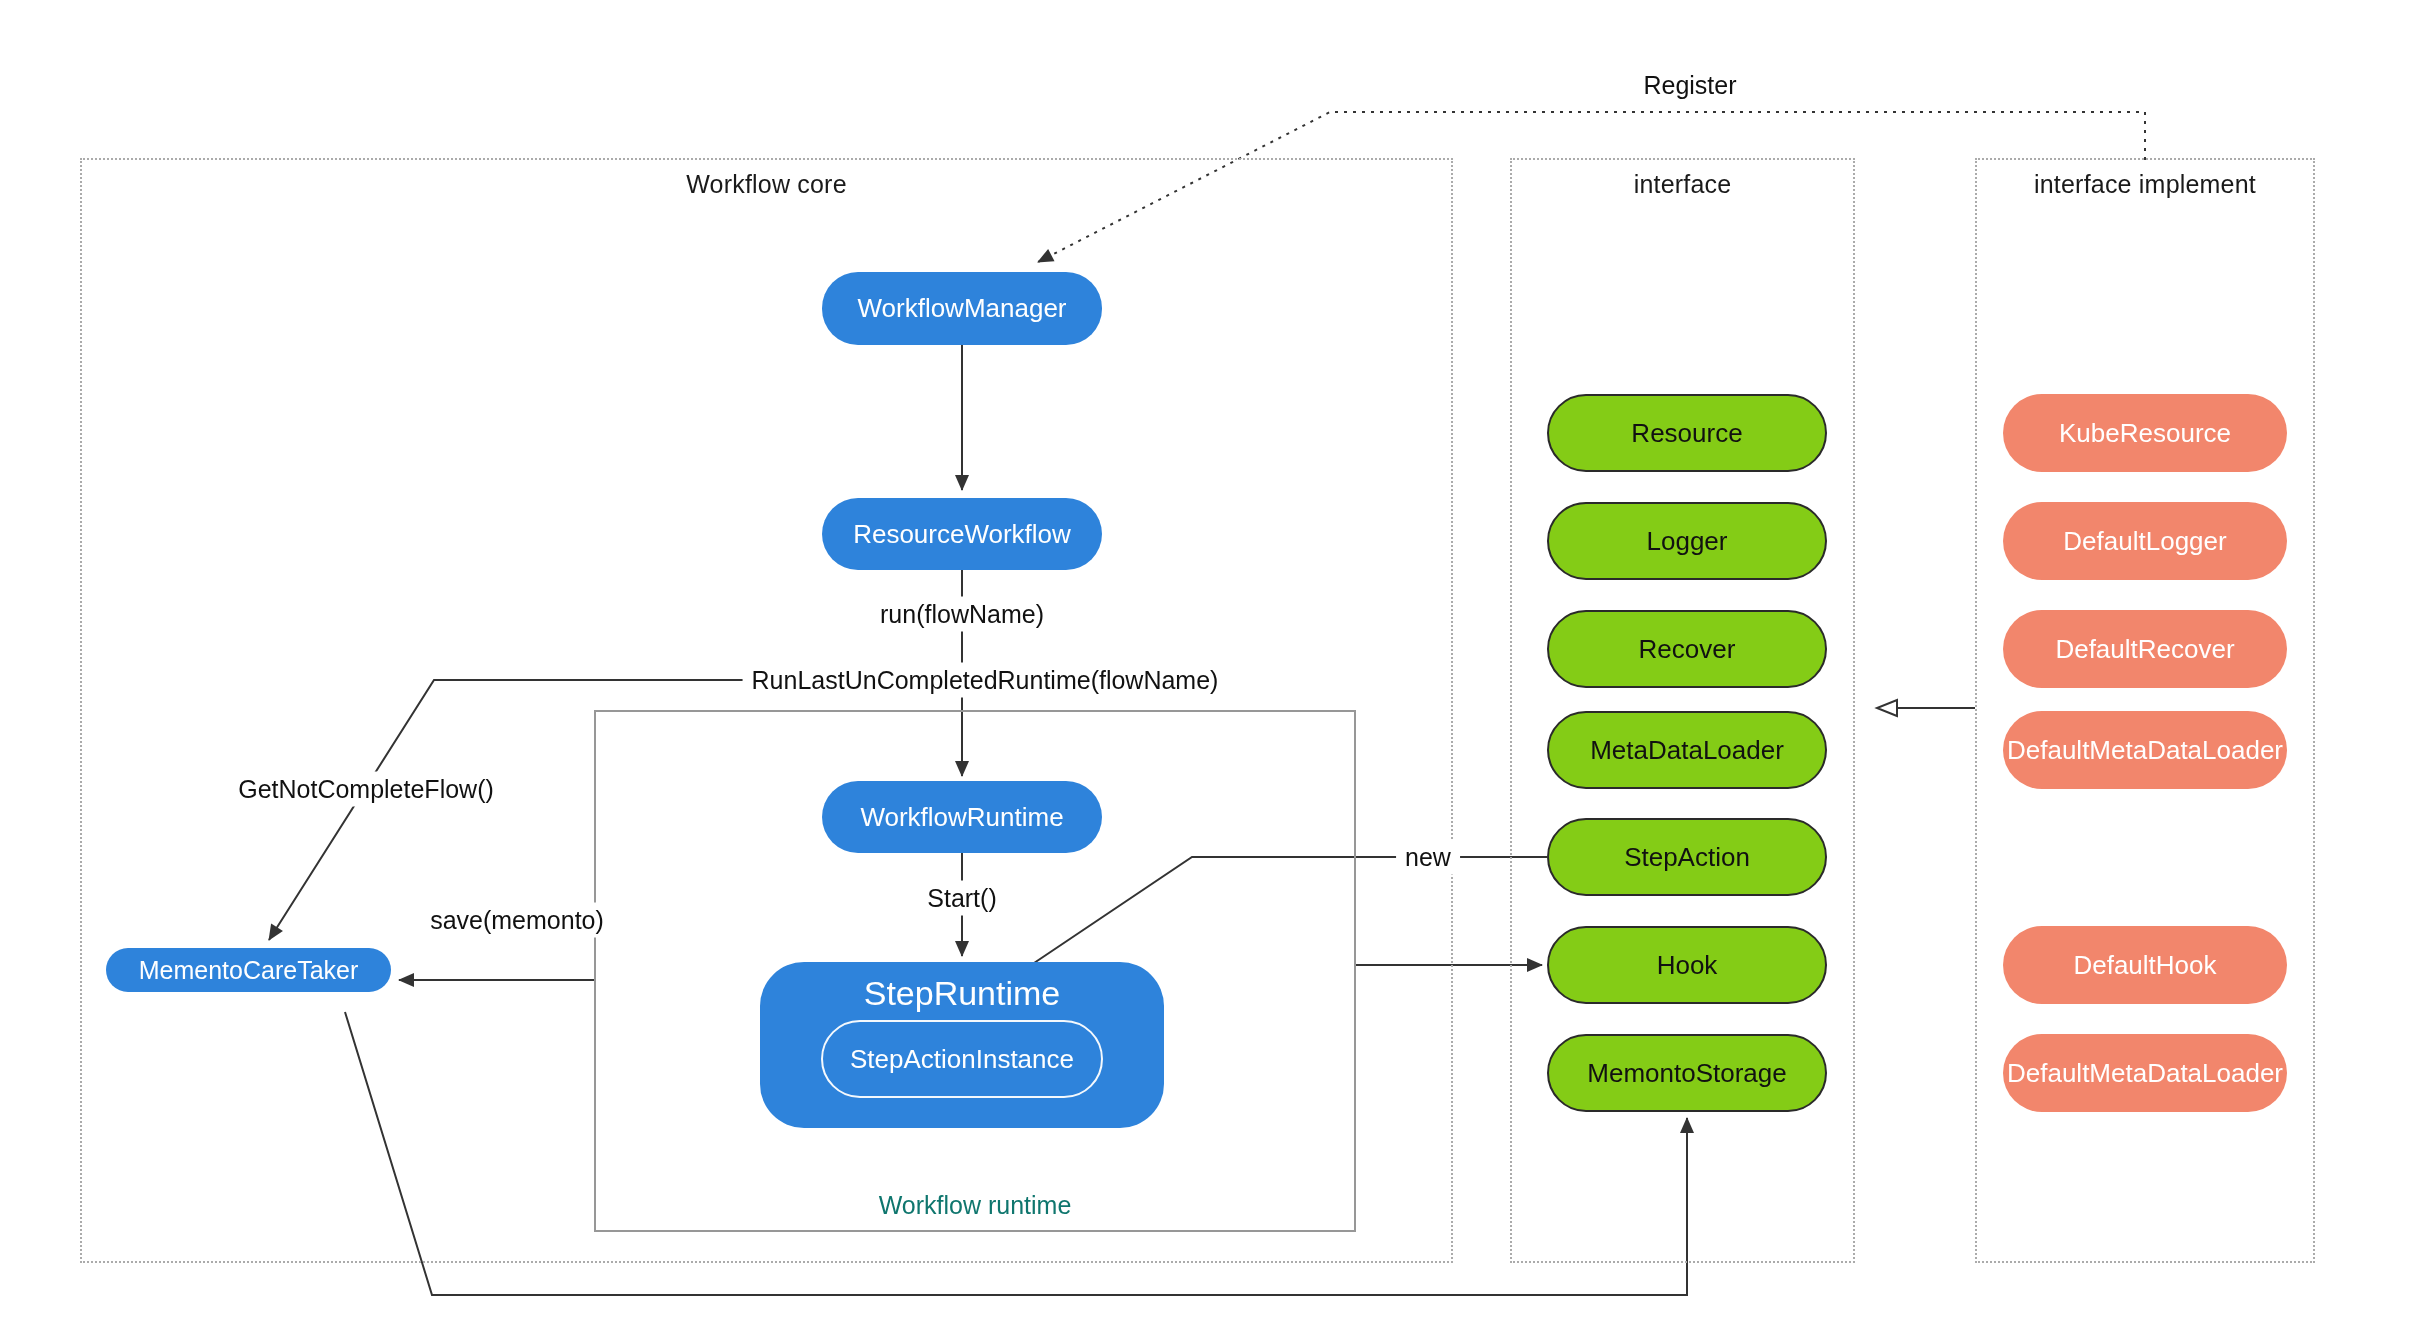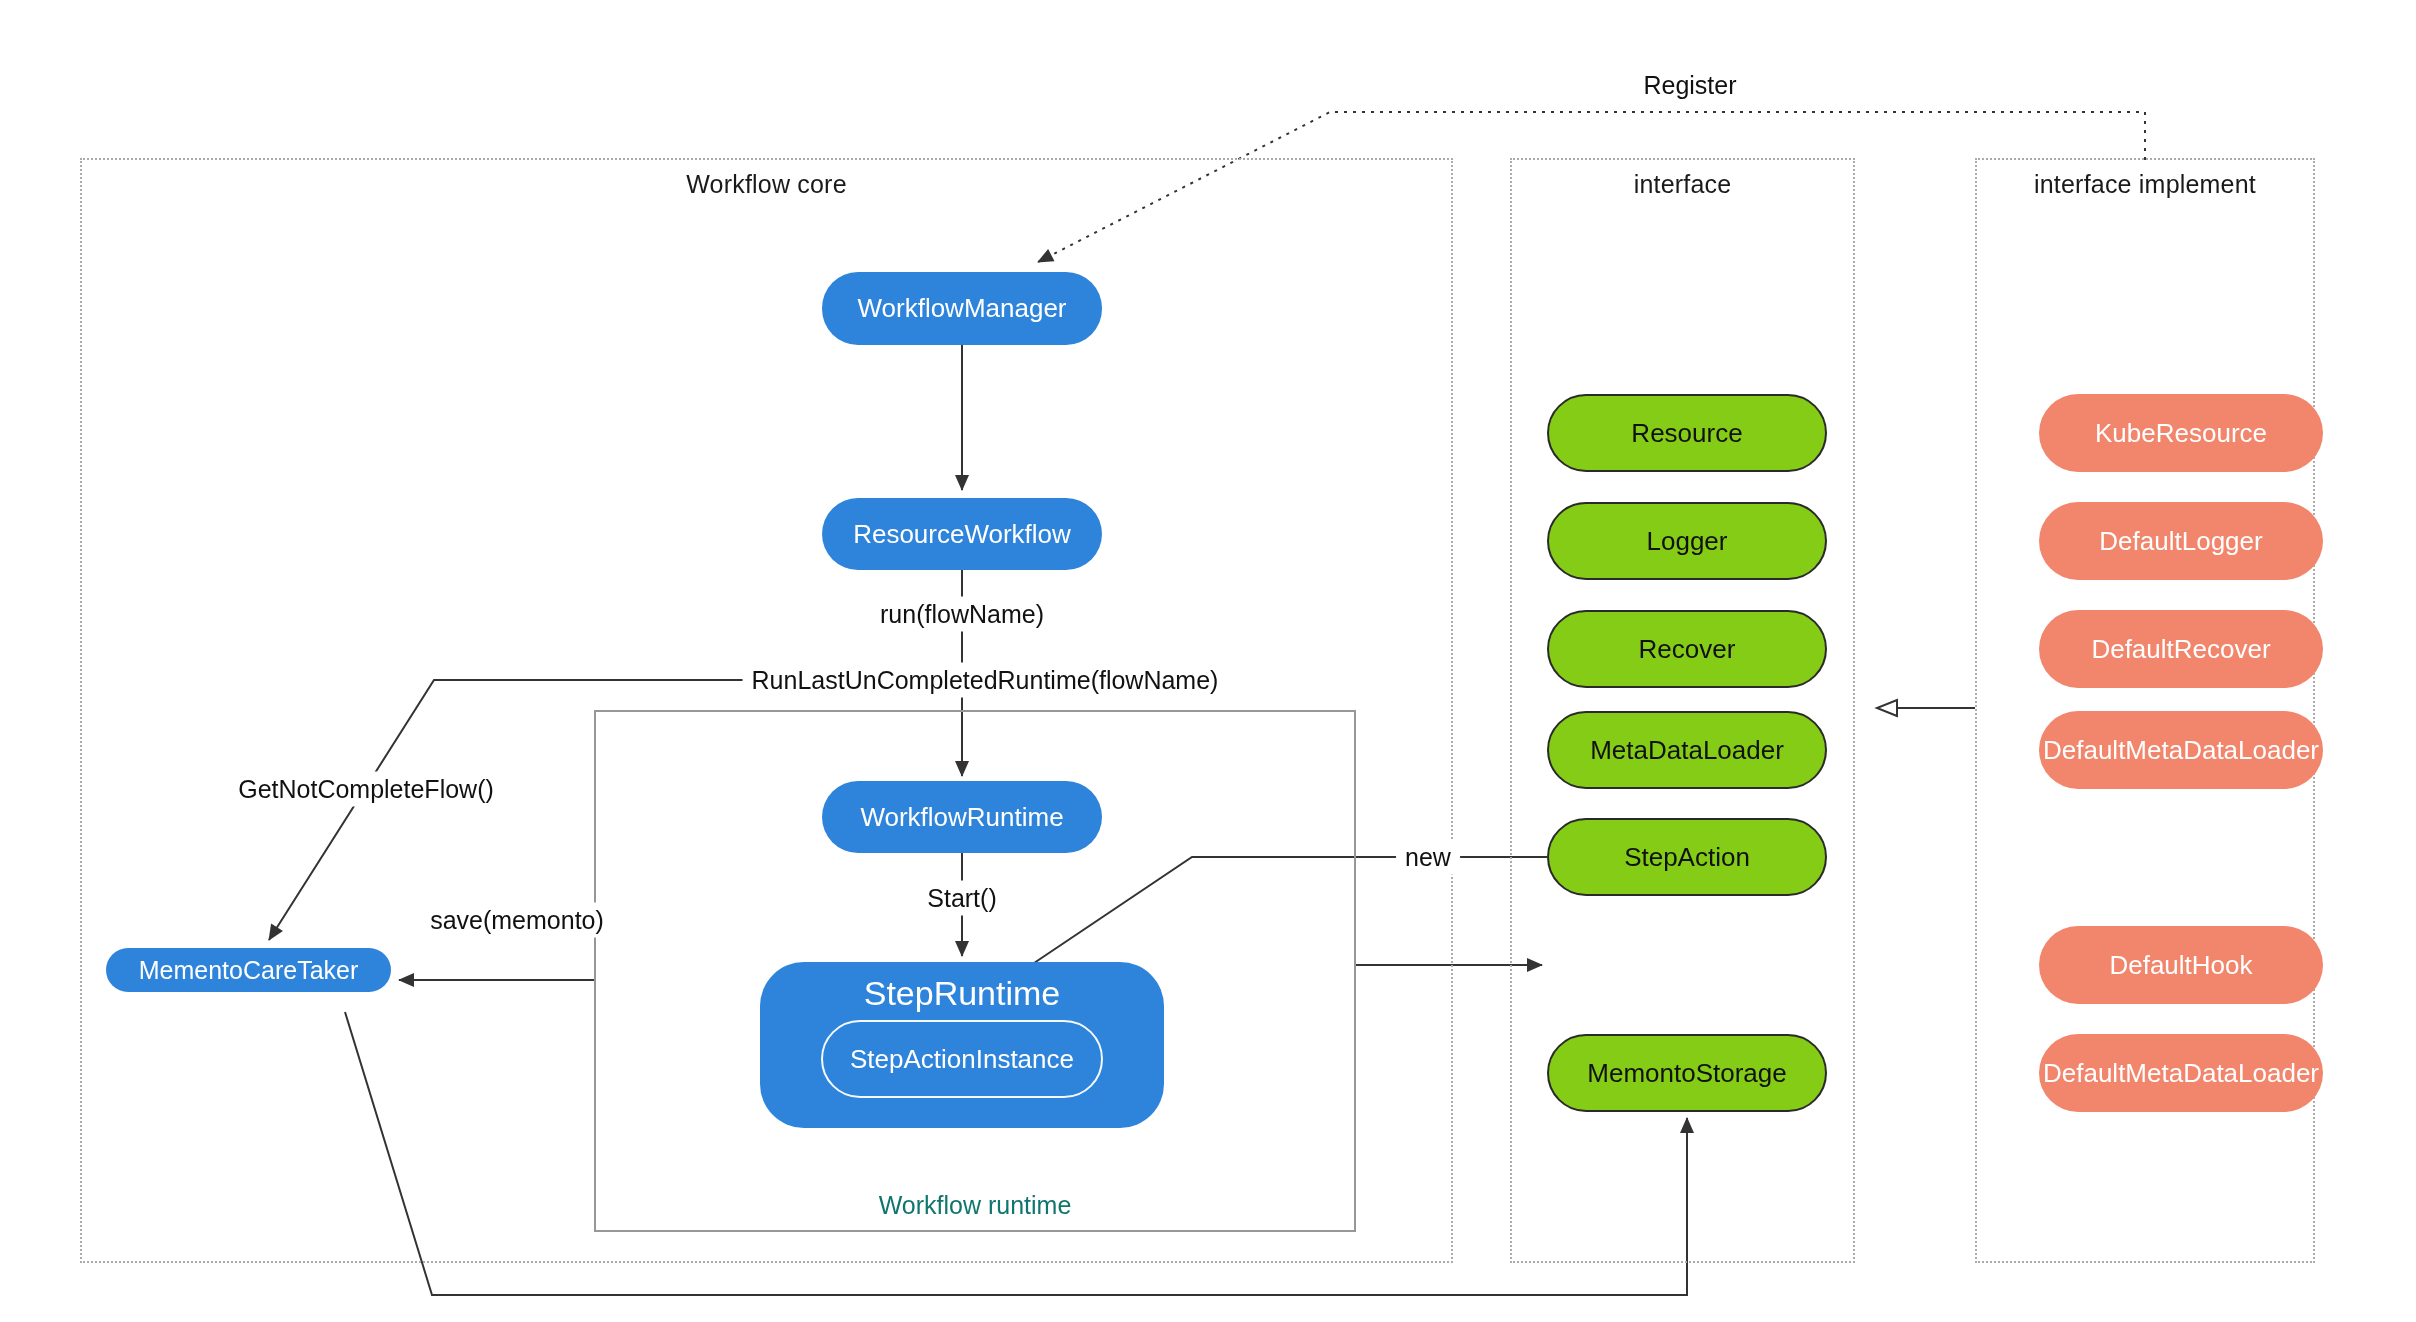--- a/index.html
+++ b/index.html
@@ -117,21 +117,20 @@
     height: 78px;
     background: var(--implement-salmon, #F2866C);
     border-radius: 39px;
     display: flex;
     align-items: center;
     justify-content: center;
     font-size: 26px;
     color: #ffffff;
     z-index: 3;
     box-sizing: border-box;
-    margin-left: 36px;
   }
   .edge-label {
     position: absolute;
     transform: translate(-50%, -50%);
     background: #ffffff;
     padding: 3px 9px;
     font-size: 25px;
     color: #111;
     white-space: nowrap;
     z-index: 5;
@@ -196,20 +195,21 @@
   </div>
   <div class="innernode" style="left:821px; top:1020px; width:282px; height:78px;">StepActionInstance</div>
 
   <div class="bluenode" style="left:106px; top:948px; width:285px; height:44px; border-radius:32px; font-size:25px;">MementoCareTaker</div>
 
   <div class="ipill" style="top:394px;">Resource</div>
   <div class="ipill" style="top:502px;">Logger</div>
   <div class="ipill" style="top:610px;">Recover</div>
   <div class="ipill" style="top:711px;">MetaDataLoader</div>
   <div class="ipill" style="top:818px;">StepAction</div>
+  <div class="ipill" style="top:926px;">Hook</div>
   <div class="ipill" style="top:1034px;">MemontoStorage</div>
 
   <div class="impl-pill" style="top:394px;">KubeResource</div>
   <div class="impl-pill" style="top:502px;">DefaultLogger</div>
   <div class="impl-pill" style="top:610px;">DefaultRecover</div>
   <div class="impl-pill" style="top:711px;">DefaultMetaDataLoader</div>
   <div class="impl-pill" style="top:926px;">DefaultHook</div>
   <div class="impl-pill" style="top:1034px;">DefaultMetaDataLoader</div>
 
   <div class="edge-label" style="left:1690px; top:85px;">Register</div>

